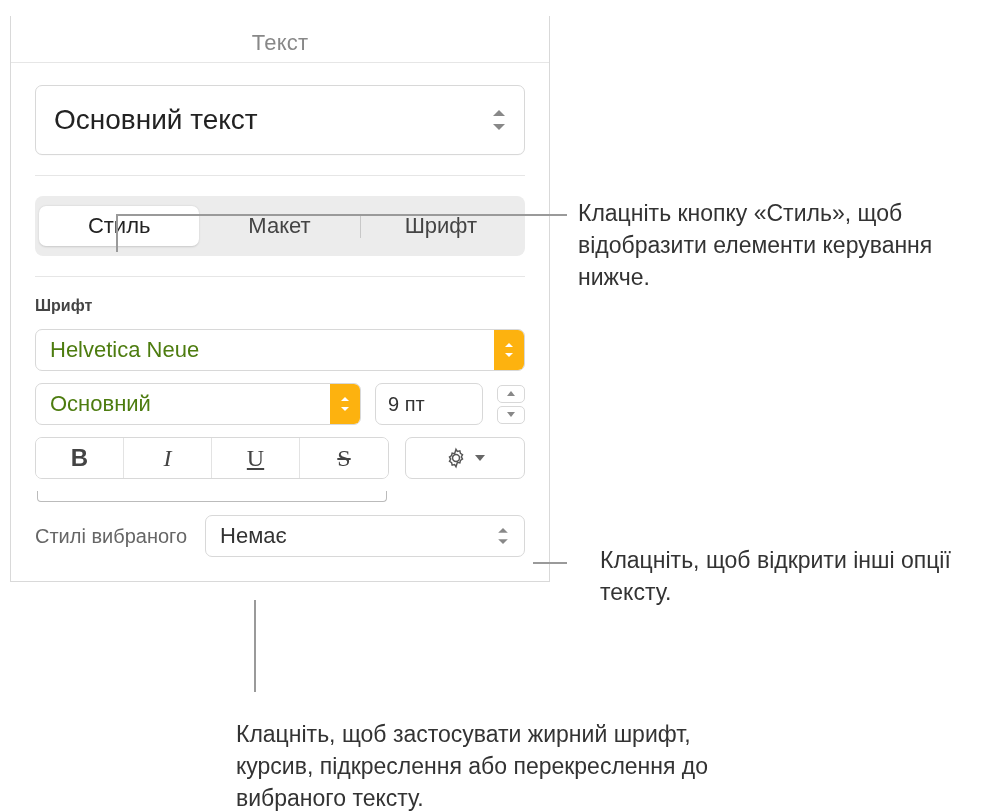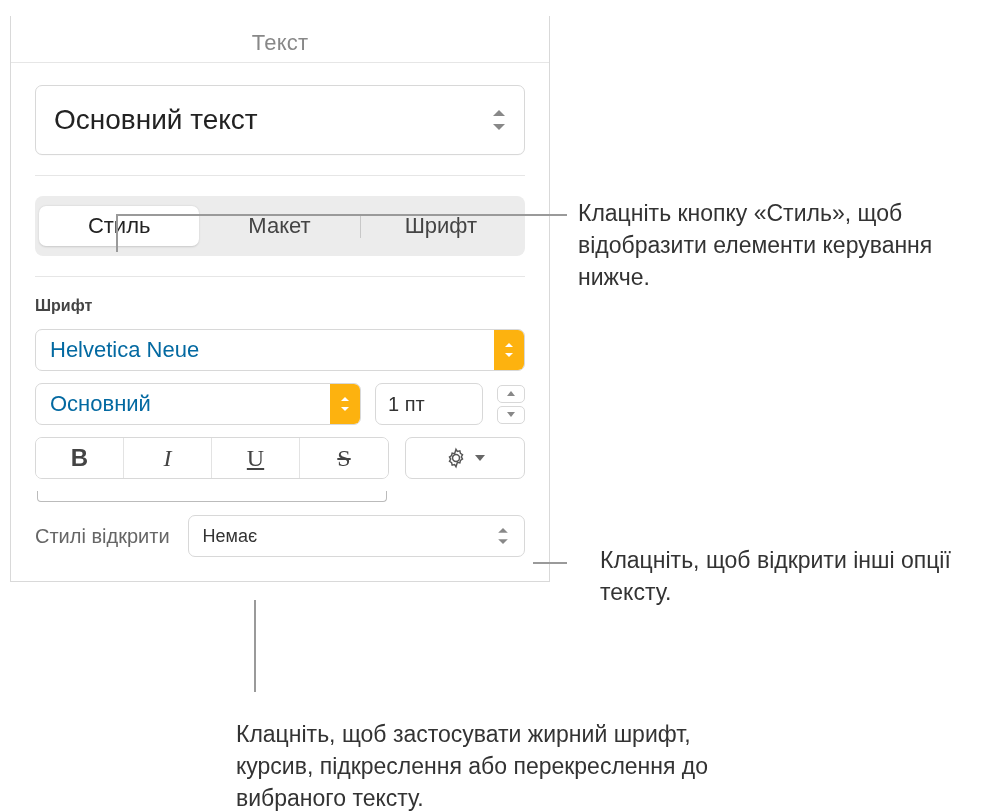--- a/index.html
+++ b/index.html
@@ -117,21 +117,21 @@
     .select {
       border: 1px solid #d8d8d8;
       border-radius: 7px;
       background: #fff;
       display: flex;
       align-items: center;
       justify-content: space-between;
       font-size: 22px;
       padding: 0 0 0 14px;
       height: 42px;
-      color: #0369a1;
+      color: #4d7c0f;
     }
     .select-arrowbox {
       background: #fdb20f;
       border-top-right-radius: 6px;
       border-bottom-right-radius: 6px;
       width: 30px;
       height: 100%;
       display: flex;
       align-items: center;
       justify-content: center;
@@ -257,21 +257,21 @@
     }
     .plain-select {
       flex: 1;
       border: 1px solid #d8d8d8;
       border-radius: 7px;
       height: 42px;
       padding: 0 14px;
       display: flex;
       align-items:center;
       justify-content: space-between;
-      font-size: 18px;
+      font-size: 22px;
       color: #333;
     }
     .callout {
       position: absolute;
       font-size: 23px;
       line-height: 1.4;
       color: #333;
       max-width: 400px;
     }
     .lead-line {
@@ -320,21 +320,21 @@
     </div>
 
     <div class="font-row2">
       <div class="select font-variant-select">
         <span>Основний</span>
         <span class="select-arrowbox">
             <span class="mini-chev"></span>
           </span>
       </div>
       <div class="size-input">
-        <span>1 пт</span>
+        <span>9 пт</span>
       </div>
       <div class="stepper">
         <div class="step-btn">
             <span class="tri-up"></span>
           </div>
         <div class="step-btn">
             <span class="tri-down"></span>
           </div>
       </div>
     </div>
@@ -351,21 +351,21 @@
           <path fill="none" stroke="#555" stroke-width="1.6" d="M12 8.2a3.8 3.8 0 1 0 0 7.6 3.8 3.8 0 0 0 0-7.6z"></path>
           <path fill="none" stroke="#555" stroke-width="1.6" d="M12 2.5l1.5 2.3 2.7-.6 .6 2.7 2.3 1.5-1.3 2.4 1.3 2.4-2.3 1.5-.6 2.7-2.7-.6L12 21.5l-1.5-2.3-2.7 .6-.6-2.7-2.3-1.5 1.3-2.4-1.3-2.4 2.3-1.5 .6-2.7 2.7 .6z"></path>
         </svg>
         <span class="tri-down-sm"></span>
       </div>
     </div>
 
     <div class="bracket"></div>
 
     <div class="char-styles-row">
-      <span class="char-label">Стилі відкрити</span>
+      <span class="char-label">Стилі вибраного</span>
       <div class="plain-select">
         <span>Немає</span>
         <span class="chev-updown" style="transform:scale(0.8)"></span>
       </div>
     </div>
 
   </div>
 </div>
 
 <div class="lead-line-v" style="left:116px; top:214px; height:38px;"></div>

